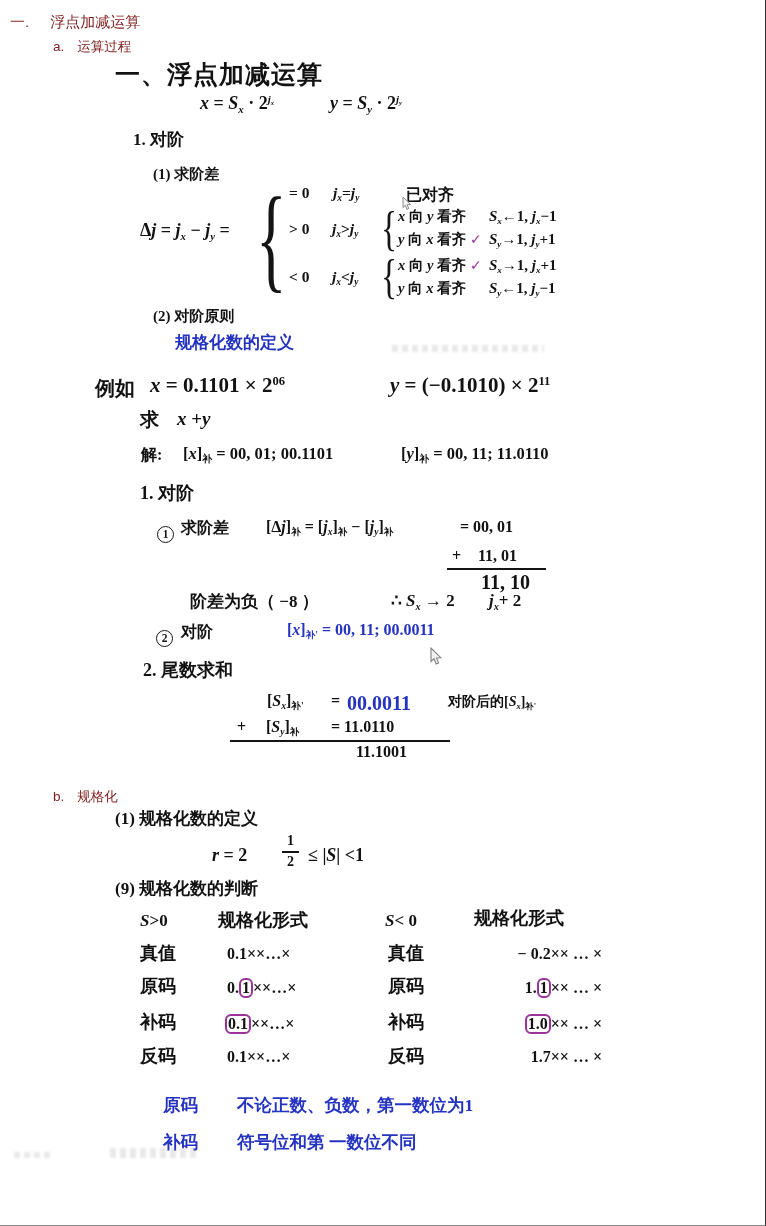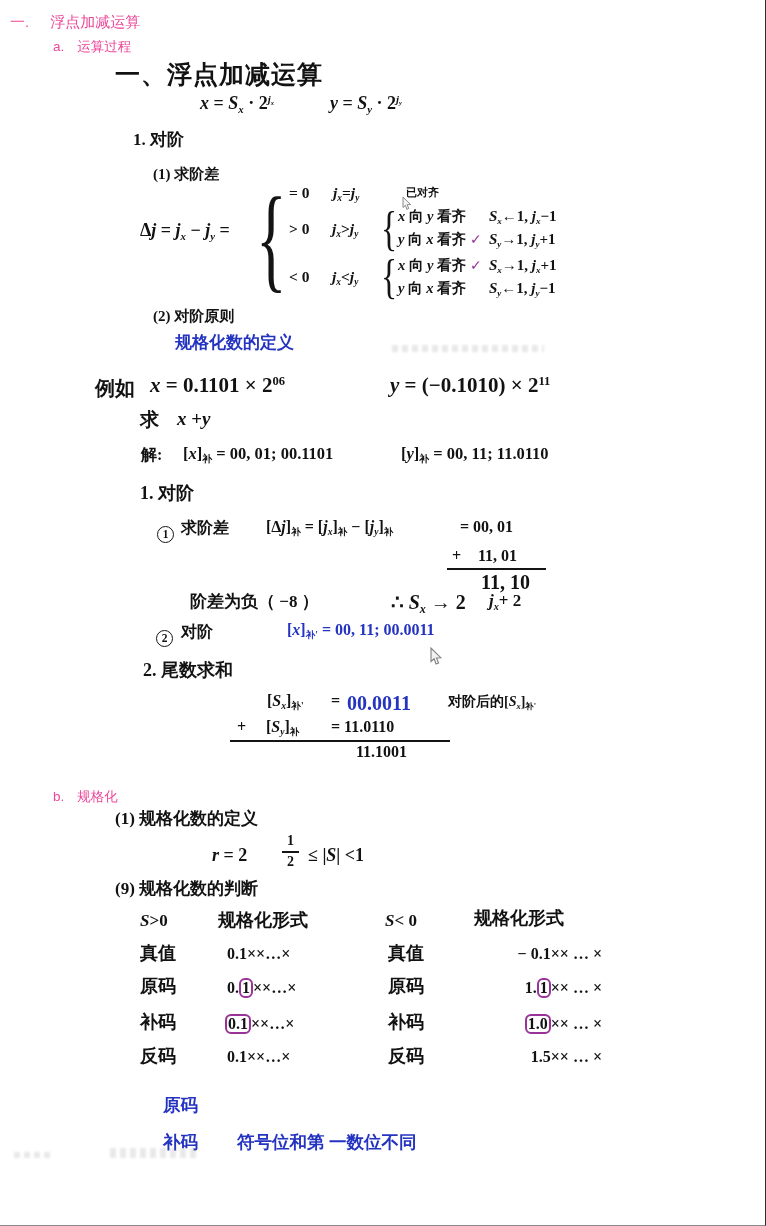--- a/index.html
+++ b/index.html
@@ -13,21 +13,21 @@
   .page{position:absolute;inset:0;background:#fff;
     border-right:1px solid #2f2f2f;border-bottom:1px solid #8a8a8a}
   .abs{position:absolute;white-space:nowrap;line-height:1.18}
   .m{font-family:"Liberation Serif","DejaVu Serif",serif;font-weight:bold}
   .m i{font-style:italic;font-family:inherit}
   sub,sup{font-size:60%;line-height:0}
   sub{vertical-align:-0.35em}
   sup{vertical-align:0.55em}
   .blue{color:var(--blue,#2433c0)}
   .cjkb{font-family:"Liberation Serif","DejaVu Serif",serif;font-weight:bold}
-  .plain{font-weight:normal;color:#ec4899}
+  .plain{font-weight:normal;color:#7f1d1d}
   .brace{font-family:"Liberation Serif","DejaVu Serif",serif;font-weight:400;
     line-height:1;transform-origin:left top;display:inline-block;color:#141414}
   .check{color:var(--purple,#993399);font-weight:bold;
     font-family:"DejaVu Sans",sans-serif}
   .pbox{display:inline-block;border:2px solid var(--purple,#993399);
     border-radius:6px;padding:0 1px;line-height:1.02}
   .pbox:empty{display:none}
   .bar{position:absolute;background:#141414}
   .ghost{position:absolute;opacity:.16;filter:blur(1px);
     background:repeating-linear-gradient(90deg,#777 0 6px,transparent 6px 10px)}
@@ -61,21 +61,21 @@
   <div class="abs m" style="left:133px;top:130px;font-size:17px">1. 对阶</div>
   <div class="abs m" style="left:153px;top:166px;font-size:15px">(1) 求阶差</div>
 
   <div class="abs m" style="left:140px;top:220px;font-size:18px">Δ<i>j</i> = <i>j</i><sub><i>x</i></sub> − <i>j</i><sub><i>y</i></sub> =</div>
   <div class="abs" style="left:256px;top:180px">
     <span class="brace" style="font-size:116px;transform:scaleX(0.55)">{</span>
   </div>
 
   <div class="abs m" style="left:289px;top:184px;font-size:15.5px">= 0</div>
   <div class="abs m" style="left:333px;top:184px;font-size:15.5px"><i>j</i><sub><i>x</i></sub>=<i>j</i><sub><i>y</i></sub></div>
-  <div class="abs cjkb" style="left:406px;top:186px;font-size:11px">已对齐</div>
+  <div class="abs cjkb" style="left:406px;top:186px;font-size:16px">已对齐</div>
 
   <div class="abs m" style="left:289px;top:220px;font-size:15.5px">&gt; 0</div>
   <div class="abs m" style="left:332px;top:220px;font-size:15.5px"><i>j</i><sub><i>x</i></sub>&gt;<i>j</i><sub><i>y</i></sub></div>
   <div class="abs" style="left:381px;top:205px">
     <span class="brace" style="font-size:48px;transform:scaleX(0.7)">{</span>
   </div>
   <div class="abs m" style="left:398px;top:208px;font-size:14.5px"><i>x</i> 向 <i>y</i> 看齐</div>
   <div class="abs m" style="left:489px;top:208px;font-size:15px"><i>S</i><sub><i>x</i></sub>←1, <i>j</i><sub><i>x</i></sub>−1</div>
   <div class="abs m" style="left:398px;top:231px;font-size:14.5px"><i>y</i> 向 <i>x</i> 看齐</div>
   <div class="abs check" style="left:470px;top:231px;font-size:14px">✓</div>
@@ -117,21 +117,21 @@
   <div class="abs cjkb" style="left:181px;top:519px;font-size:16px">求阶差</div>
   <div class="abs m" style="left:266px;top:518px;font-size:16px">[Δ<i>j</i>]<sub>补</sub> = [<i>j</i><sub><i>x</i></sub>]<sub>补</sub> − [<i>j</i><sub><i>y</i></sub>]<sub>补</sub></div>
   <div class="abs m" style="left:460px;top:518px;font-size:16px">= 00, 01</div>
 
   <div class="abs m" style="left:452px;top:547px;font-size:16px">+</div>
   <div class="abs m" style="left:478px;top:547px;font-size:16px">11, 01</div>
   <div class="bar" style="left:447px;top:568px;width:99px;height:2px"></div>
   <div class="abs m" style="left:481px;top:571px;font-size:20px">11, 10</div>
 
   <div class="abs cjkb" style="left:190px;top:592px;font-size:17px">阶差为负（ −8 ）</div>
-  <div class="abs m" style="left:391px;top:591px;font-size:20px">∴ <i>S</i><sub><i>x</i></sub> → 2</div>
+  <div class="abs m" style="left:391px;top:591px;font-size:17px">∴ <i>S</i><sub><i>x</i></sub> → 2</div>
   <div class="abs m" style="left:489px;top:591px;font-size:17px"><i>j</i><sub><i>x</i></sub>+ 2</div>
 
   <div class="abs" style="left:156px;top:625px"><span class="circ">2</span></div>
   <div class="abs cjkb" style="left:181px;top:623px;font-size:16px">对阶</div>
   <div class="abs m blue" style="left:287px;top:621px;font-size:16px">[<i>x</i>]<sub>补'</sub> = 00, 11; 00.0011</div>
 
   <svg class="abs" style="left:430px;top:647px" width="13" height="19" viewBox="0 0 13 19">
     <path d="M1 1 L1 14.5 L4.1 11.8 L6.1 17 L8.6 15.9 L6.5 10.9 L10.8 10.7 Z" fill="#f2f2f2" stroke="#808080" stroke-width="1.1"></path>
   </svg>
 
@@ -169,44 +169,45 @@
 
   <div class="abs m" style="left:140px;top:911px;font-size:17px"><i>S</i>&gt;0</div>
   <div class="abs cjkb" style="left:218px;top:910px;font-size:18px">规格化形式</div>
   <div class="abs m" style="left:385px;top:911px;font-size:17px"><i>S</i>&lt; 0</div>
   <div class="abs cjkb" style="left:474px;top:908px;font-size:18px">规格化形式</div>
 
   <div class="abs" style="left:0;top:943px">
     <span class="abs cjkb" style="left:140px;top:0;font-size:18px">真值</span>
     <span class="abs m" style="left:227px;top:2px;font-size:16px"><span>0.1××…×</span><span></span></span>
     <span class="abs cjkb" style="left:388px;top:0;font-size:18px">真值</span>
-    <span class="abs m rval" style="left:432px;top:2px;font-size:16px"><span>− 0.1×× … ×</span><span></span></span>
+    <span class="abs m rval" style="left:432px;top:2px;font-size:16px"><span>− 0.2×× … ×</span><span></span></span>
   </div>
 
   <div class="abs" style="left:0;top:976px">
     <span class="abs cjkb" style="left:140px;top:0;font-size:18px">原码</span>
     <span class="abs m" style="left:227px;top:2px;font-size:16px"><span>0.</span><span class="pbox">1</span><span>××…×</span></span>
     <span class="abs cjkb" style="left:388px;top:0;font-size:18px">原码</span>
     <span class="abs m rval" style="left:432px;top:2px;font-size:16px"><span>1.</span><span class="pbox">1</span><span>×× … ×</span></span>
   </div>
 
   <div class="abs" style="left:0;top:1012px">
     <span class="abs cjkb" style="left:140px;top:0;font-size:18px">补码</span>
     <span class="abs m" style="left:225px;top:2px;font-size:16px"><span></span><span class="pbox">0.1</span><span>××…×</span></span>
     <span class="abs cjkb" style="left:388px;top:0;font-size:18px">补码</span>
     <span class="abs m rval" style="left:432px;top:2px;font-size:16px"><span></span><span class="pbox">1.0</span><span>×× … ×</span></span>
   </div>
 
   <div class="abs" style="left:0;top:1046px">
     <span class="abs cjkb" style="left:140px;top:0;font-size:18px">反码</span>
     <span class="abs m" style="left:227px;top:2px;font-size:16px"><span>0.1××…×</span><span></span></span>
     <span class="abs cjkb" style="left:388px;top:0;font-size:18px">反码</span>
-    <span class="abs m rval" style="left:432px;top:2px;font-size:16px"><span>1.5×× … ×</span><span></span></span>
+    <span class="abs m rval" style="left:432px;top:2px;font-size:16px"><span>1.7×× … ×</span><span></span></span>
   </div>
 
   <div class="abs cjkb blue" style="left:163px;top:1095px;font-size:17.5px">原码</div>
+  <div class="abs cjkb blue" style="left:237px;top:1095px;font-size:17.5px">不论正数、负数，第一数位为1</div>
   <div class="abs cjkb blue" style="left:163px;top:1132px;font-size:17.5px">补码</div>
   <div class="abs cjkb blue" style="left:237px;top:1132px;font-size:17.5px">符号位和第 一数位不同</div>
 
   <div class="ghost" style="left:110px;top:1148px;width:88px;height:10px"></div>
   <div class="ghost" style="left:14px;top:1152px;width:40px;height:6px"></div>
 
 </div>
 
 </body></html>

